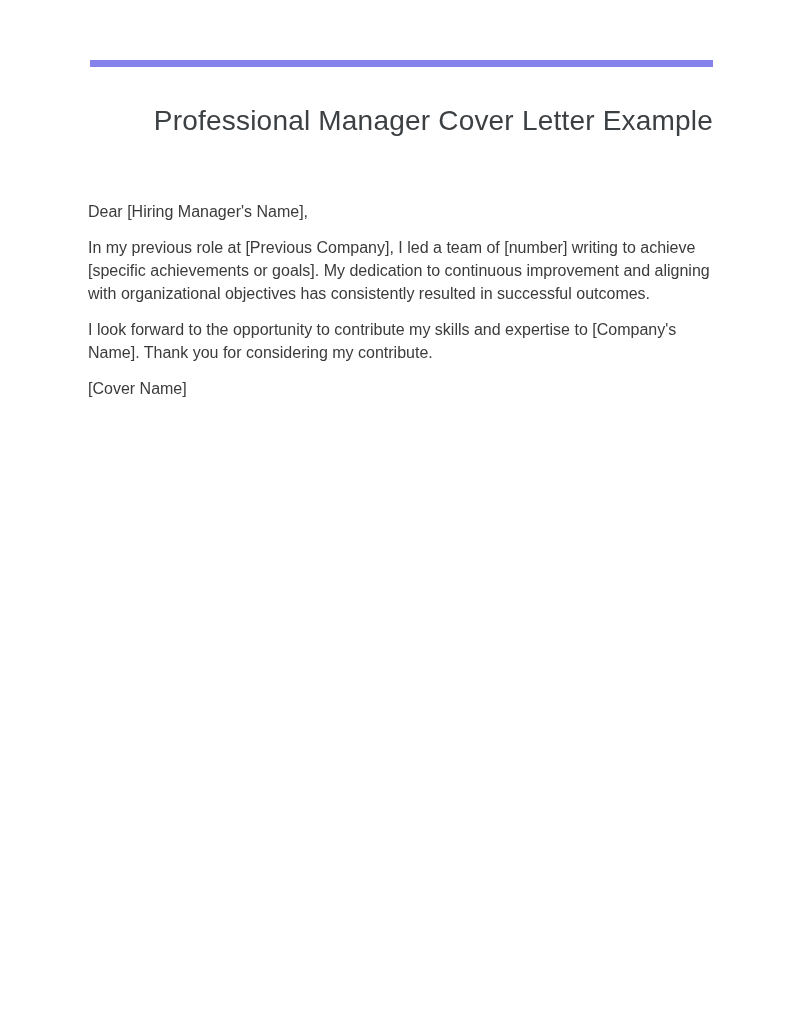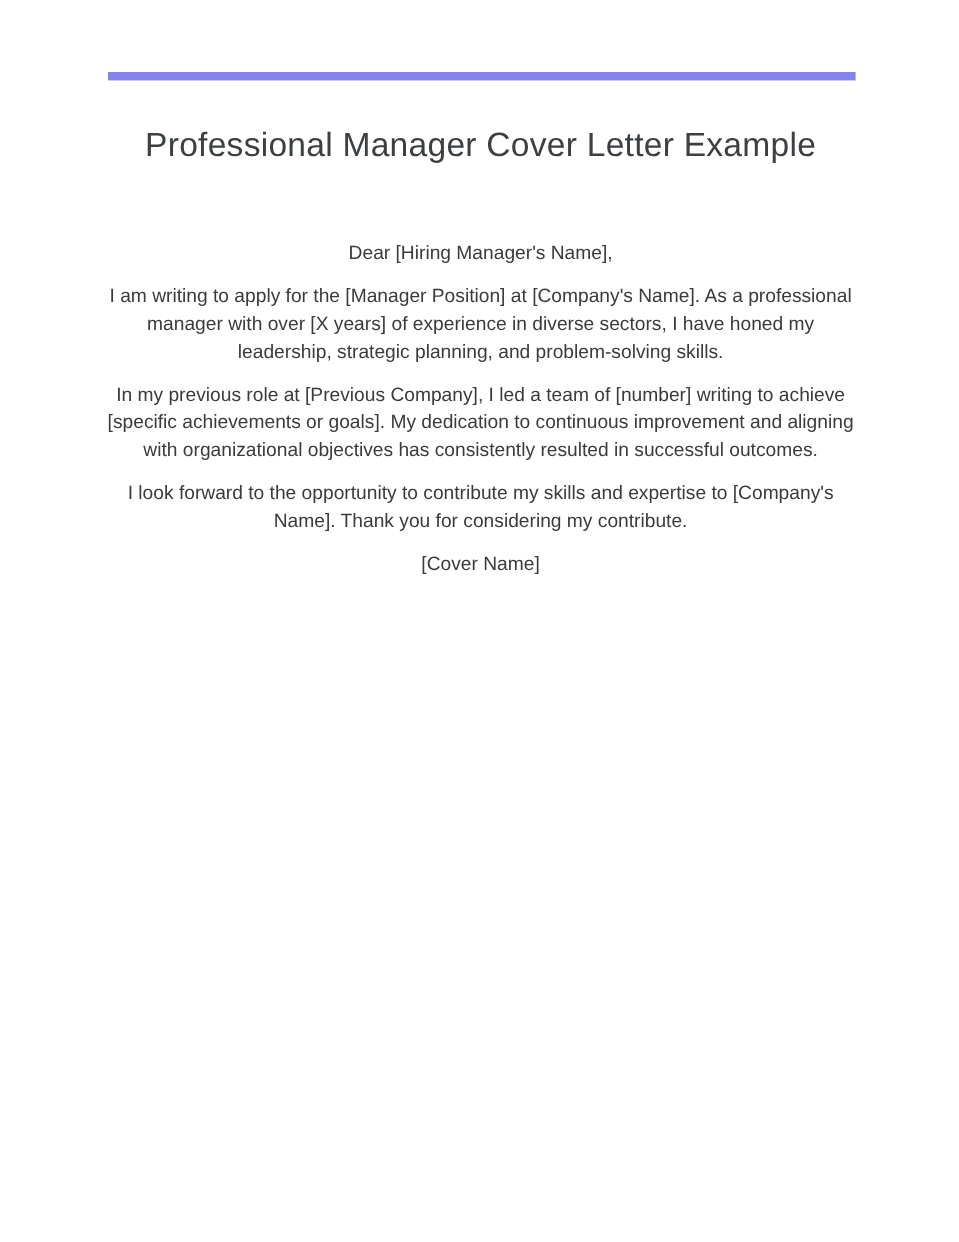--- a/index.html
+++ b/index.html
@@ -27,43 +27,41 @@
     position: absolute;
     left: 88px;
     right: 86px;
     top: 104px;
     margin: 0;
     font-size: 28px;
     font-weight: 400;
     line-height: 33px;
     letter-spacing: 0.2px;
     color: #3C4043;
-    text-align: center;
+    text-align: right;
     white-space: nowrap;
   }
   .letter {
     position: absolute;
     left: 88px;
     top: 200px;
     width: 625px;
-    text-align: center;
   }
   .letter p {
     margin: 0 0 13px 0;
     font-size: 16px;
     line-height: 23px;
     color: #3B3B3B;
   }
 </style>
 </head>
 <body>
 
 <div class="page">
   <div class="accent-bar" style="background: rgb(133, 130, 235);"></div>
   <h1 class="title" style="color: rgb(60, 64, 67);">Professional Manager Cover Letter Example</h1>
   <div class="letter">
     <p>Dear [Hiring Manager's Name],</p>
-    <p>I am writing to apply for the [Manager Position] at [Company's Name]. As a professional manager with over [X years] of experience in diverse sectors, I have honed my leadership, strategic planning, and problem-solving skills.</p>
     <p>In my previous role at [Previous Company], I led a team of [number] writing to achieve [specific achievements or goals]. My dedication to continuous improvement and aligning with organizational objectives has consistently resulted in successful outcomes.</p>
     <p>I look forward to the opportunity to contribute my skills and expertise to [Company's Name]. Thank you for considering my contribute.</p>
     <p>[Cover Name]</p>
   </div>
 </div>
 
 </body></html>

